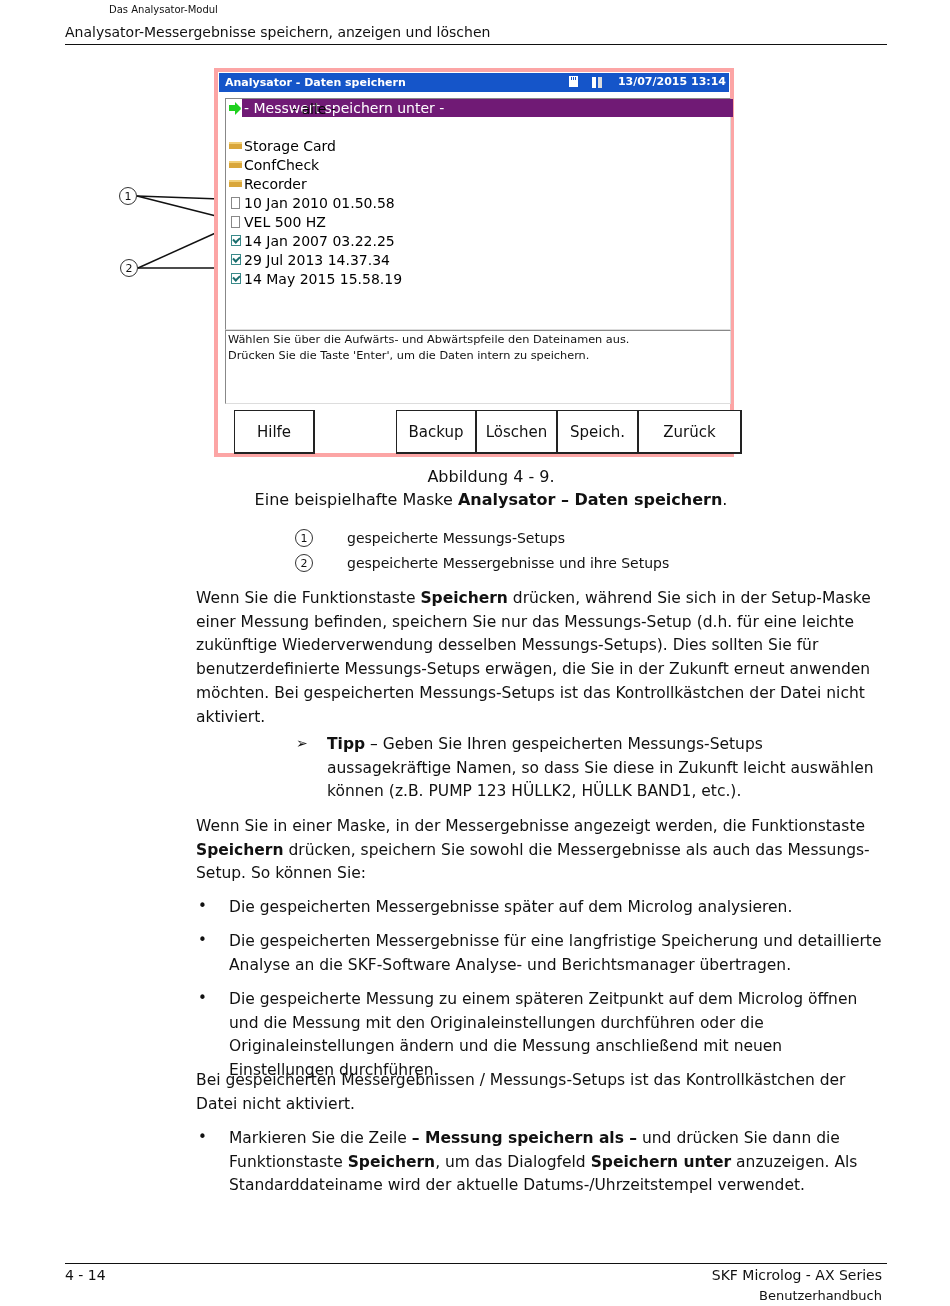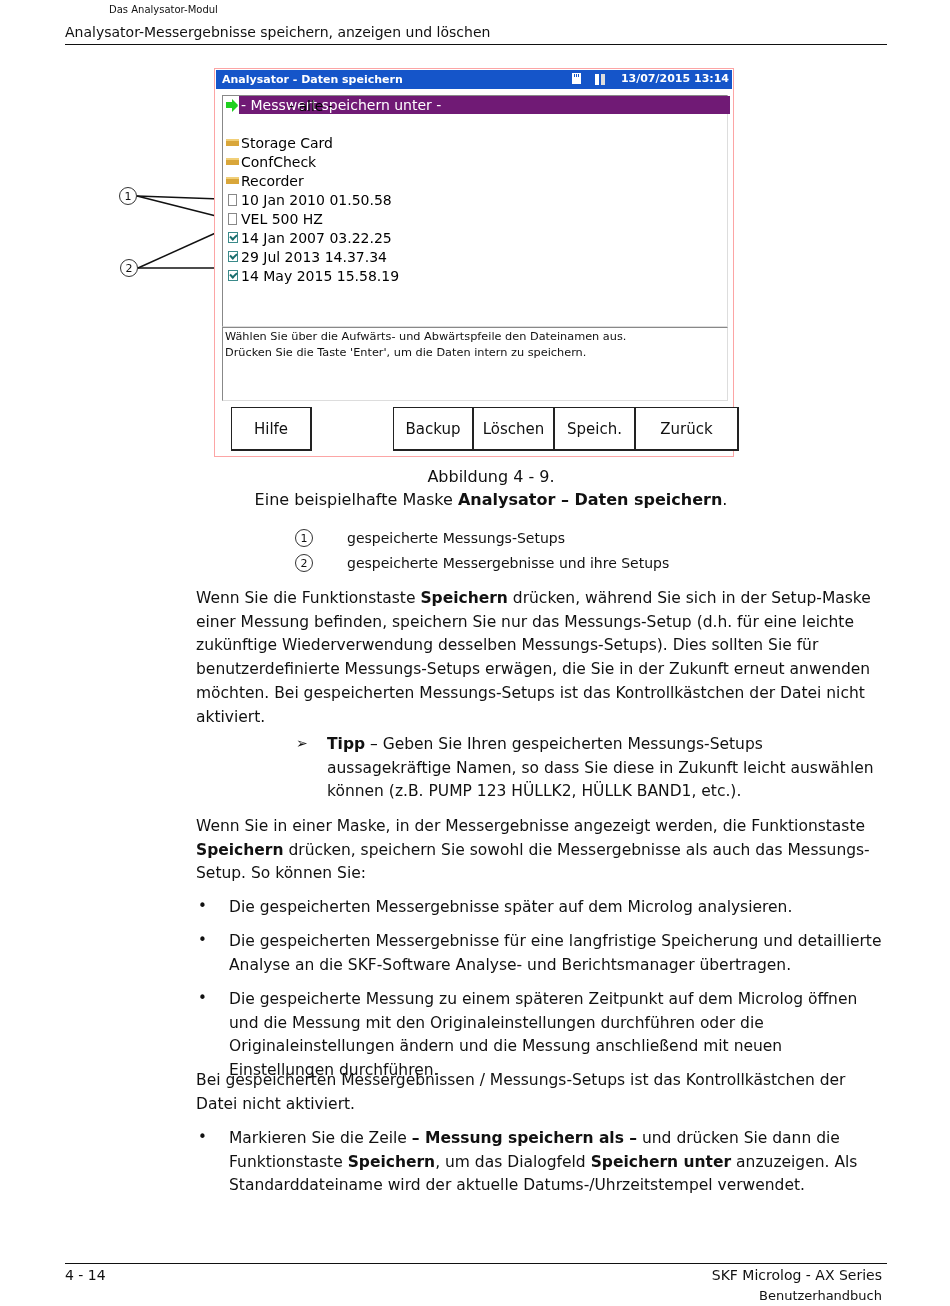--- a/index.html
+++ b/index.html
@@ -4,21 +4,21 @@
 <style>
   html, body { margin:0; padding:0; background:#fff; }
   body { width:950px; height:1306px; position:relative; overflow:hidden;
          font-family:"DejaVu Sans", sans-serif; color:#111; }
   .hdr1 { position:absolute; left:65px; top:4px; font-size:10px;margin-left:44px; }
   .hdr2 { position:absolute; left:65px; top:24px; font-size:14px; }
   .hdr-rule { position:absolute; left:65px; top:44px; width:822px; height:1px; background:#111; }
 
   
   .screen { position:absolute; left:214px; top:68px; width:520px; height:389px;
-            border:1px solid #fca5a5; background:#fff; box-sizing:border-box; }
+            border:4px solid #fca5a5; background:#fff; box-sizing:border-box; }
   .titlebar { position:absolute; left:1px; top:1px; right:1px; height:19px; background:#1555c9;
               color:#fff; font-family:"DejaVu Sans", sans-serif; font-size:11px; font-weight:bold; }
   .titlebar .ttl { position:absolute; left:6px; top:3px; }
   .titlebar .right { position:absolute; right:3px; top:2px; display:flex; align-items:center; gap:14px; }
   .sd-icon { width:9px; height:11px; background:#fff; position:relative; }
   .sd-icon::after { content:""; position:absolute; left:2px; top:1px; width:5px; height:3px;
                     background:repeating-linear-gradient(90deg,#1555c9 0 1px,#fff 1px 2px); }
   .batt-icon { width:12px; height:12px; position:relative; }
   .batt-icon span { position:absolute; top:1px; width:4px; height:11px; background:#fff; }
   .batt-icon span:nth-child(1){ left:0; } .batt-icon span:nth-child(2){ left:6px; background:#ddd; }

